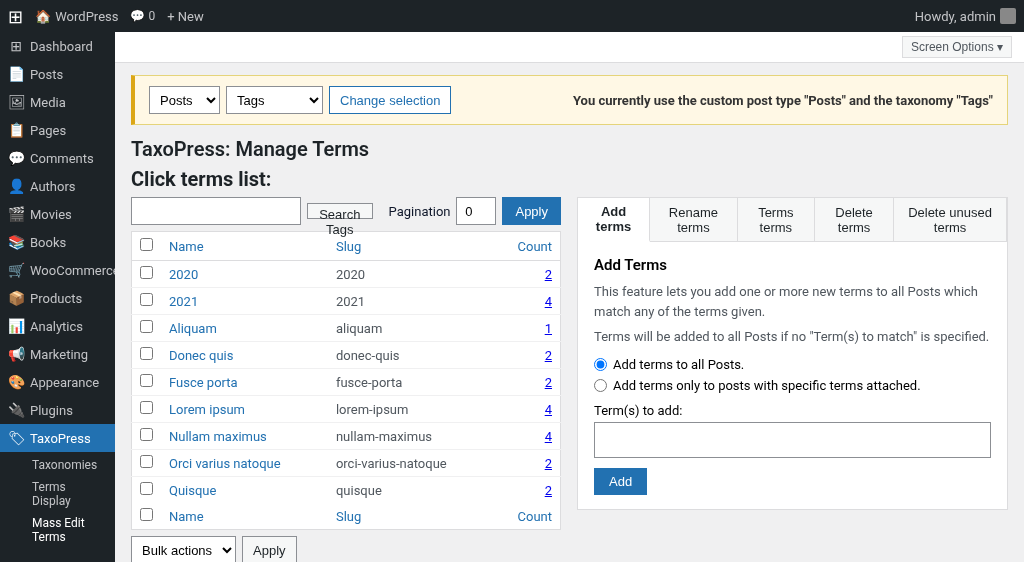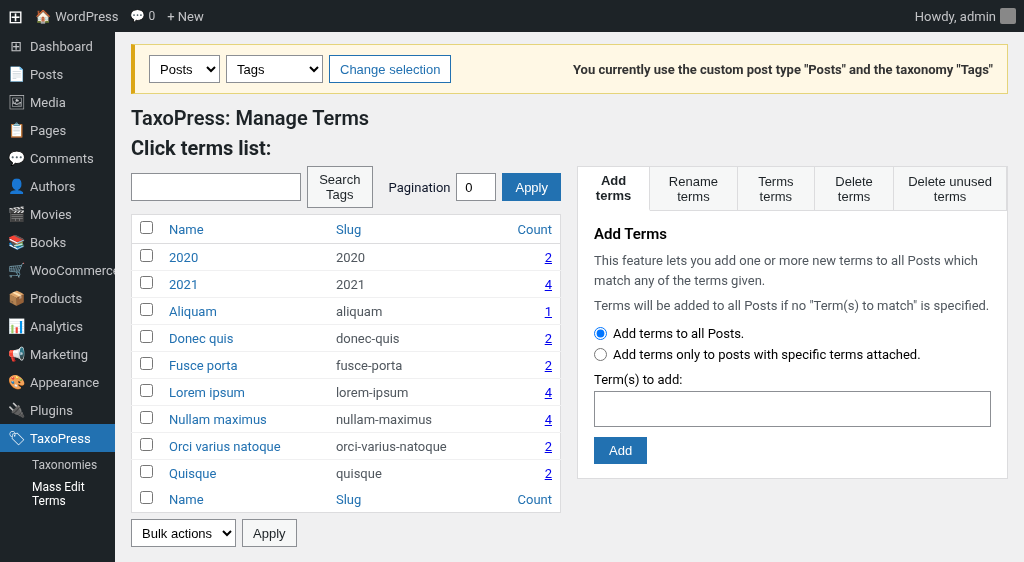--- a/index.html
+++ b/index.html
@@ -47,21 +47,21 @@
     .click-terms-label { font-size: 20px; font-weight: 700; margin-bottom: 6px; color: #1d2327; }
 
     
     .two-col { display: flex; gap: 16px; }
     .left-col { width: 430px; flex-shrink: 0; }
     .right-col { flex: 1; }
 
     
     .search-row { display: flex; align-items: center; gap: 6px; margin-bottom: 6px; }
     .search-input { border: 1px solid #8c8f94; padding: 4px 8px; font-size: 13px; height: 28px; width: 170px; }
-    .search-tags-btn { background: #f6f7f7; border: 1px solid #8c8f94; color: #1d2327; padding: 3px 10px; font-size: 13px; cursor: pointer; height: 42px; }
+    .search-tags-btn { background: #f6f7f7; border: 1px solid #8c8f94; color: #1d2327; padding: 3px 10px; font-size: 13px; cursor: pointer; height: 16px; }
     .pagination-label { margin-left: 10px; font-size: 13px; color: #0f172a; }
     .pagination-input { border: 1px solid #8c8f94; width: 40px; height: 28px; padding: 2px 4px; font-size: 13px; text-align: center; }
     .apply-btn { background: #2271b1; border: 1px solid #2271b1; color: #fff; padding: 3px 12px; font-size: 13px; cursor: pointer; height: 28px; }
 
     
     .terms-table { width: 100%; border-collapse: collapse; background: #fff; border: 1px solid #dcdcde; }
     .terms-table th { text-align: left; padding: 6px 8px; border-bottom: 1px solid #dcdcde; font-size: 13px; font-weight: 400; }
     .terms-table th.col-name { color: #2271b1; cursor: pointer; }
     .terms-table th.col-slug { color: #2271b1; cursor: pointer; }
     .terms-table th.col-count { color: #2271b1; text-align: right; cursor: pointer; }
@@ -167,26 +167,30 @@
     <div class="sidebar-item">
       <span class="s-icon">🔌</span>
       <span>Plugins</span>
     </div>
     <div class="sidebar-item active">
       <span class="s-icon">🏷</span>
       <span>TaxoPress</span>
     </div>
     <div class="sidebar-sub">
       <div class="sidebar-sub-item">Taxonomies</div>
+      <div class="sidebar-sub-item">Terms Display</div>
       <div class="sidebar-sub-item active">Mass Edit Terms</div>
     </div>
   </div>
 
   <div class="content-area">
 
+    <div class="screen-options-bar">
+      <button class="screen-options-btn">Screen Options ▾</button>
+    </div>
 
     <div class="content-inner">
 
       <div class="notice-banner">
         <div class="post-type-selects">
           <select>
             <option>Posts</option>
             <option>Pages</option>
           </select>
           <select>

